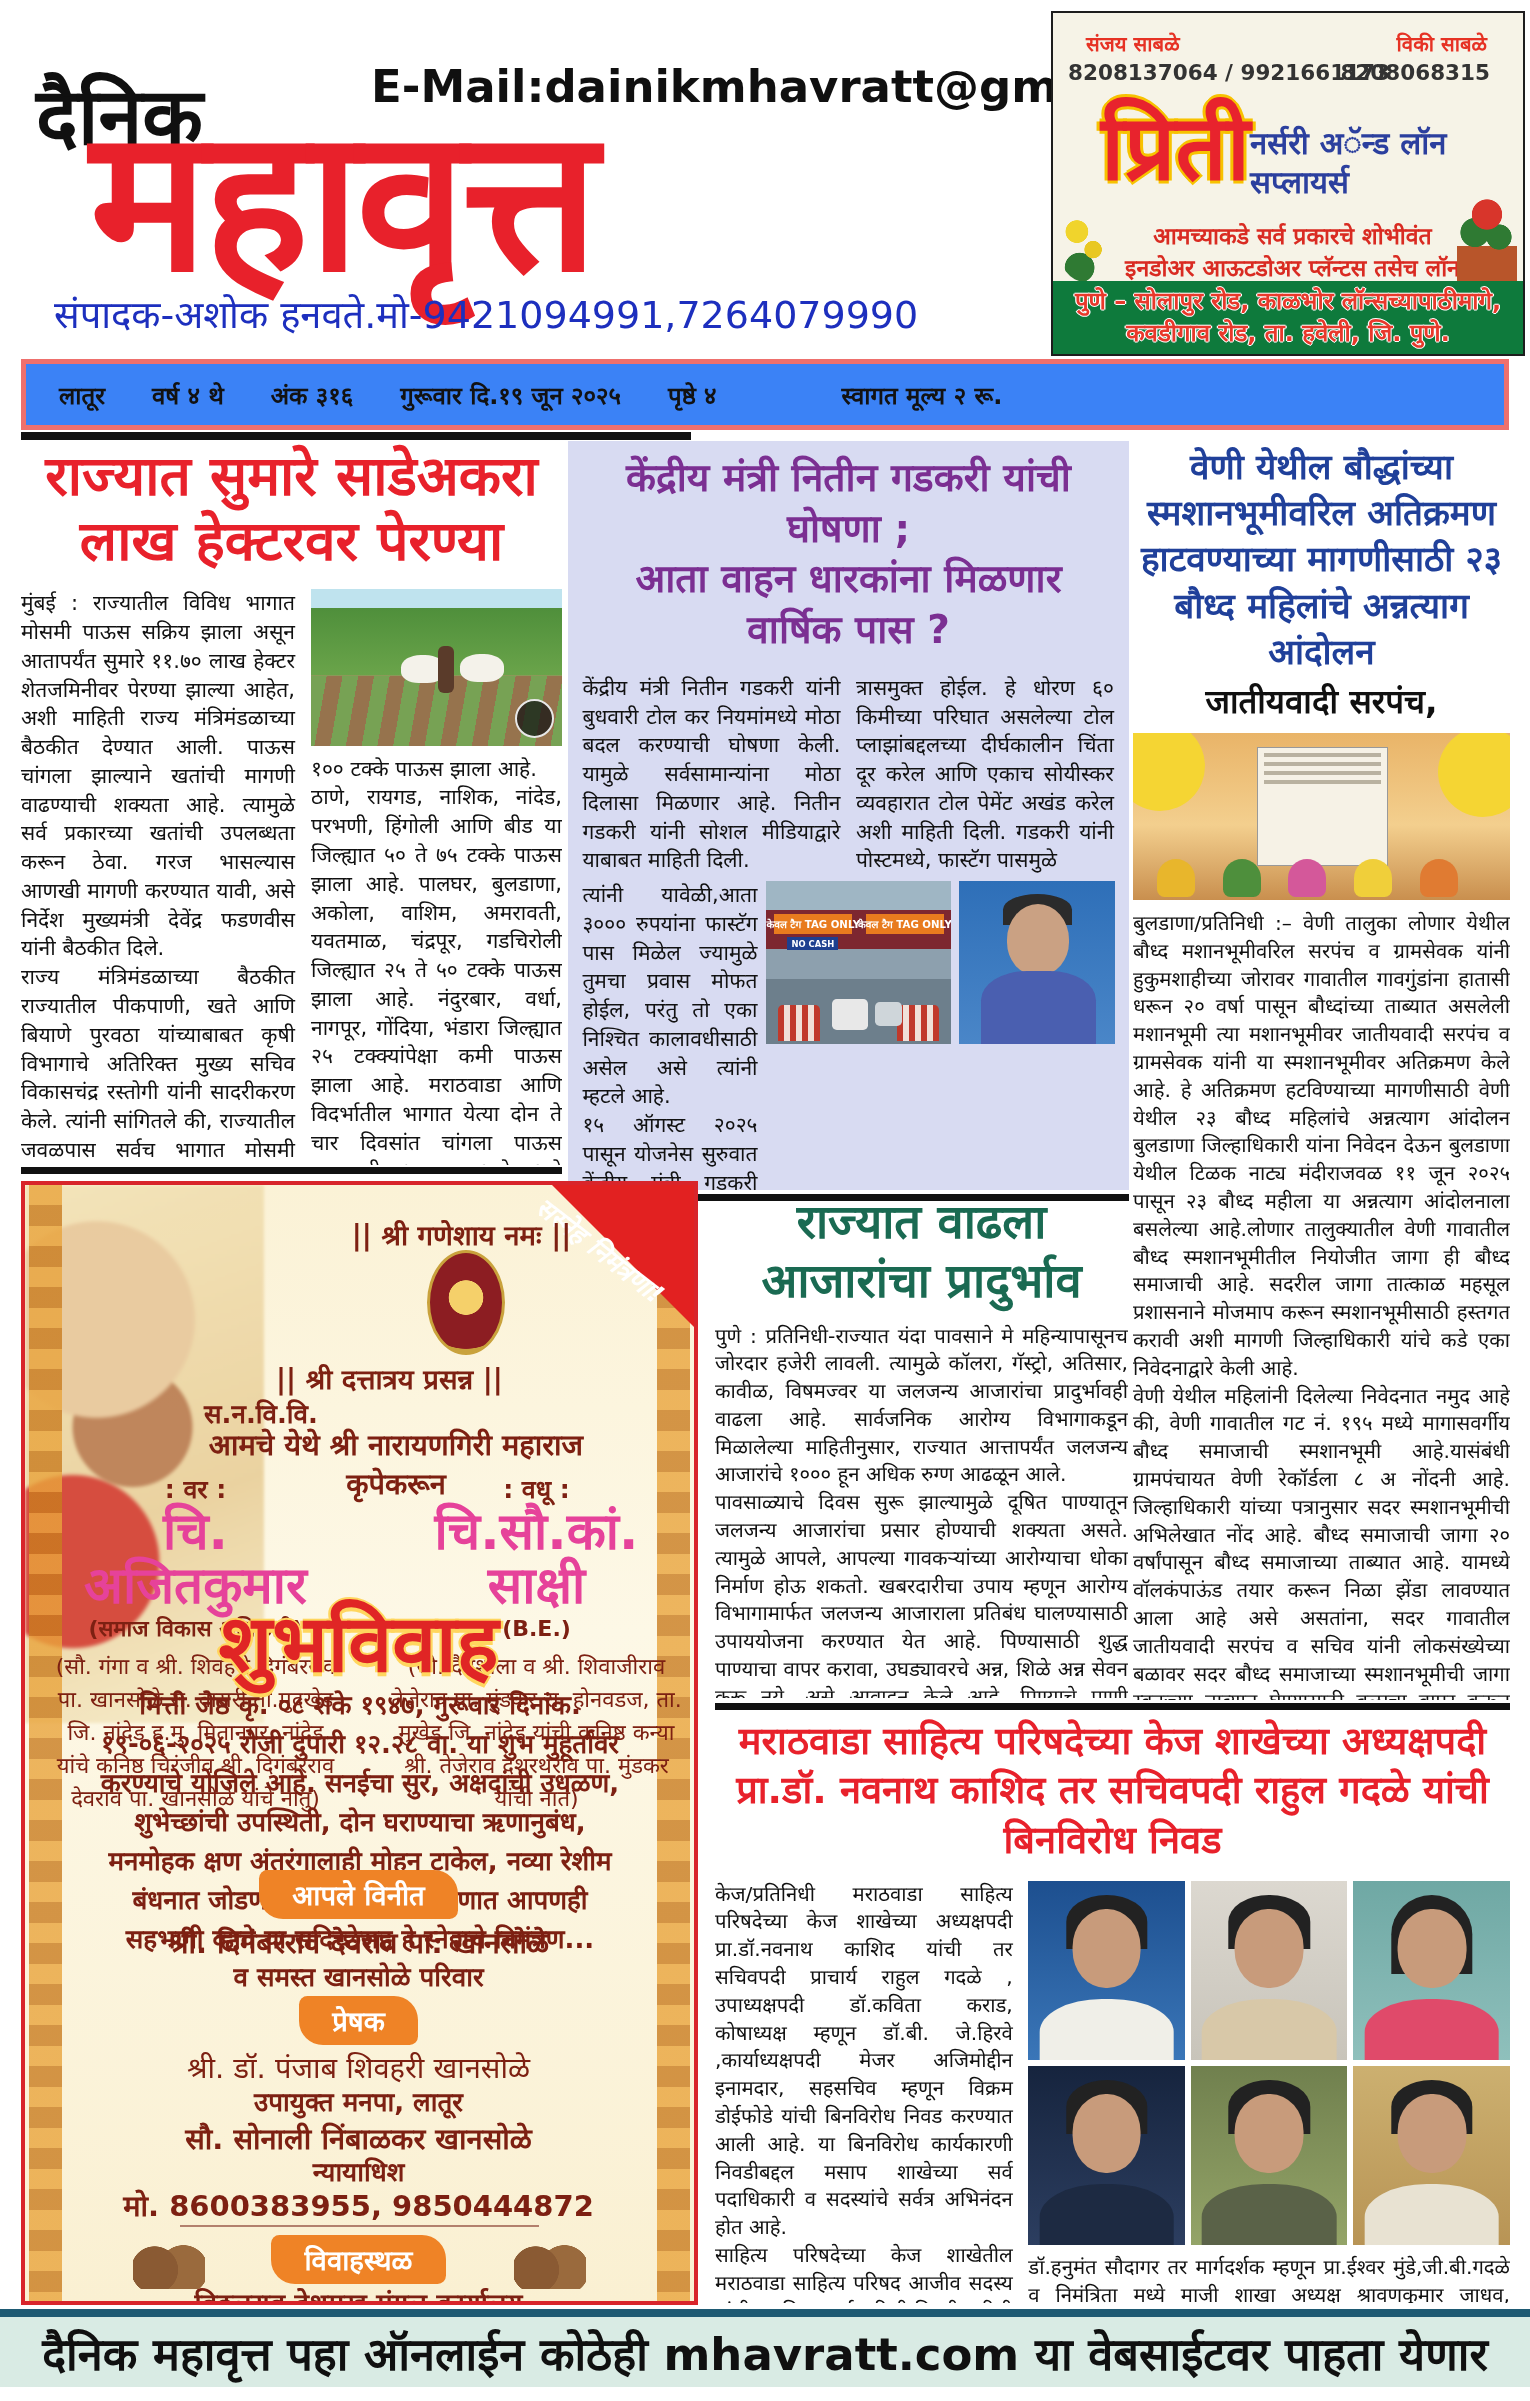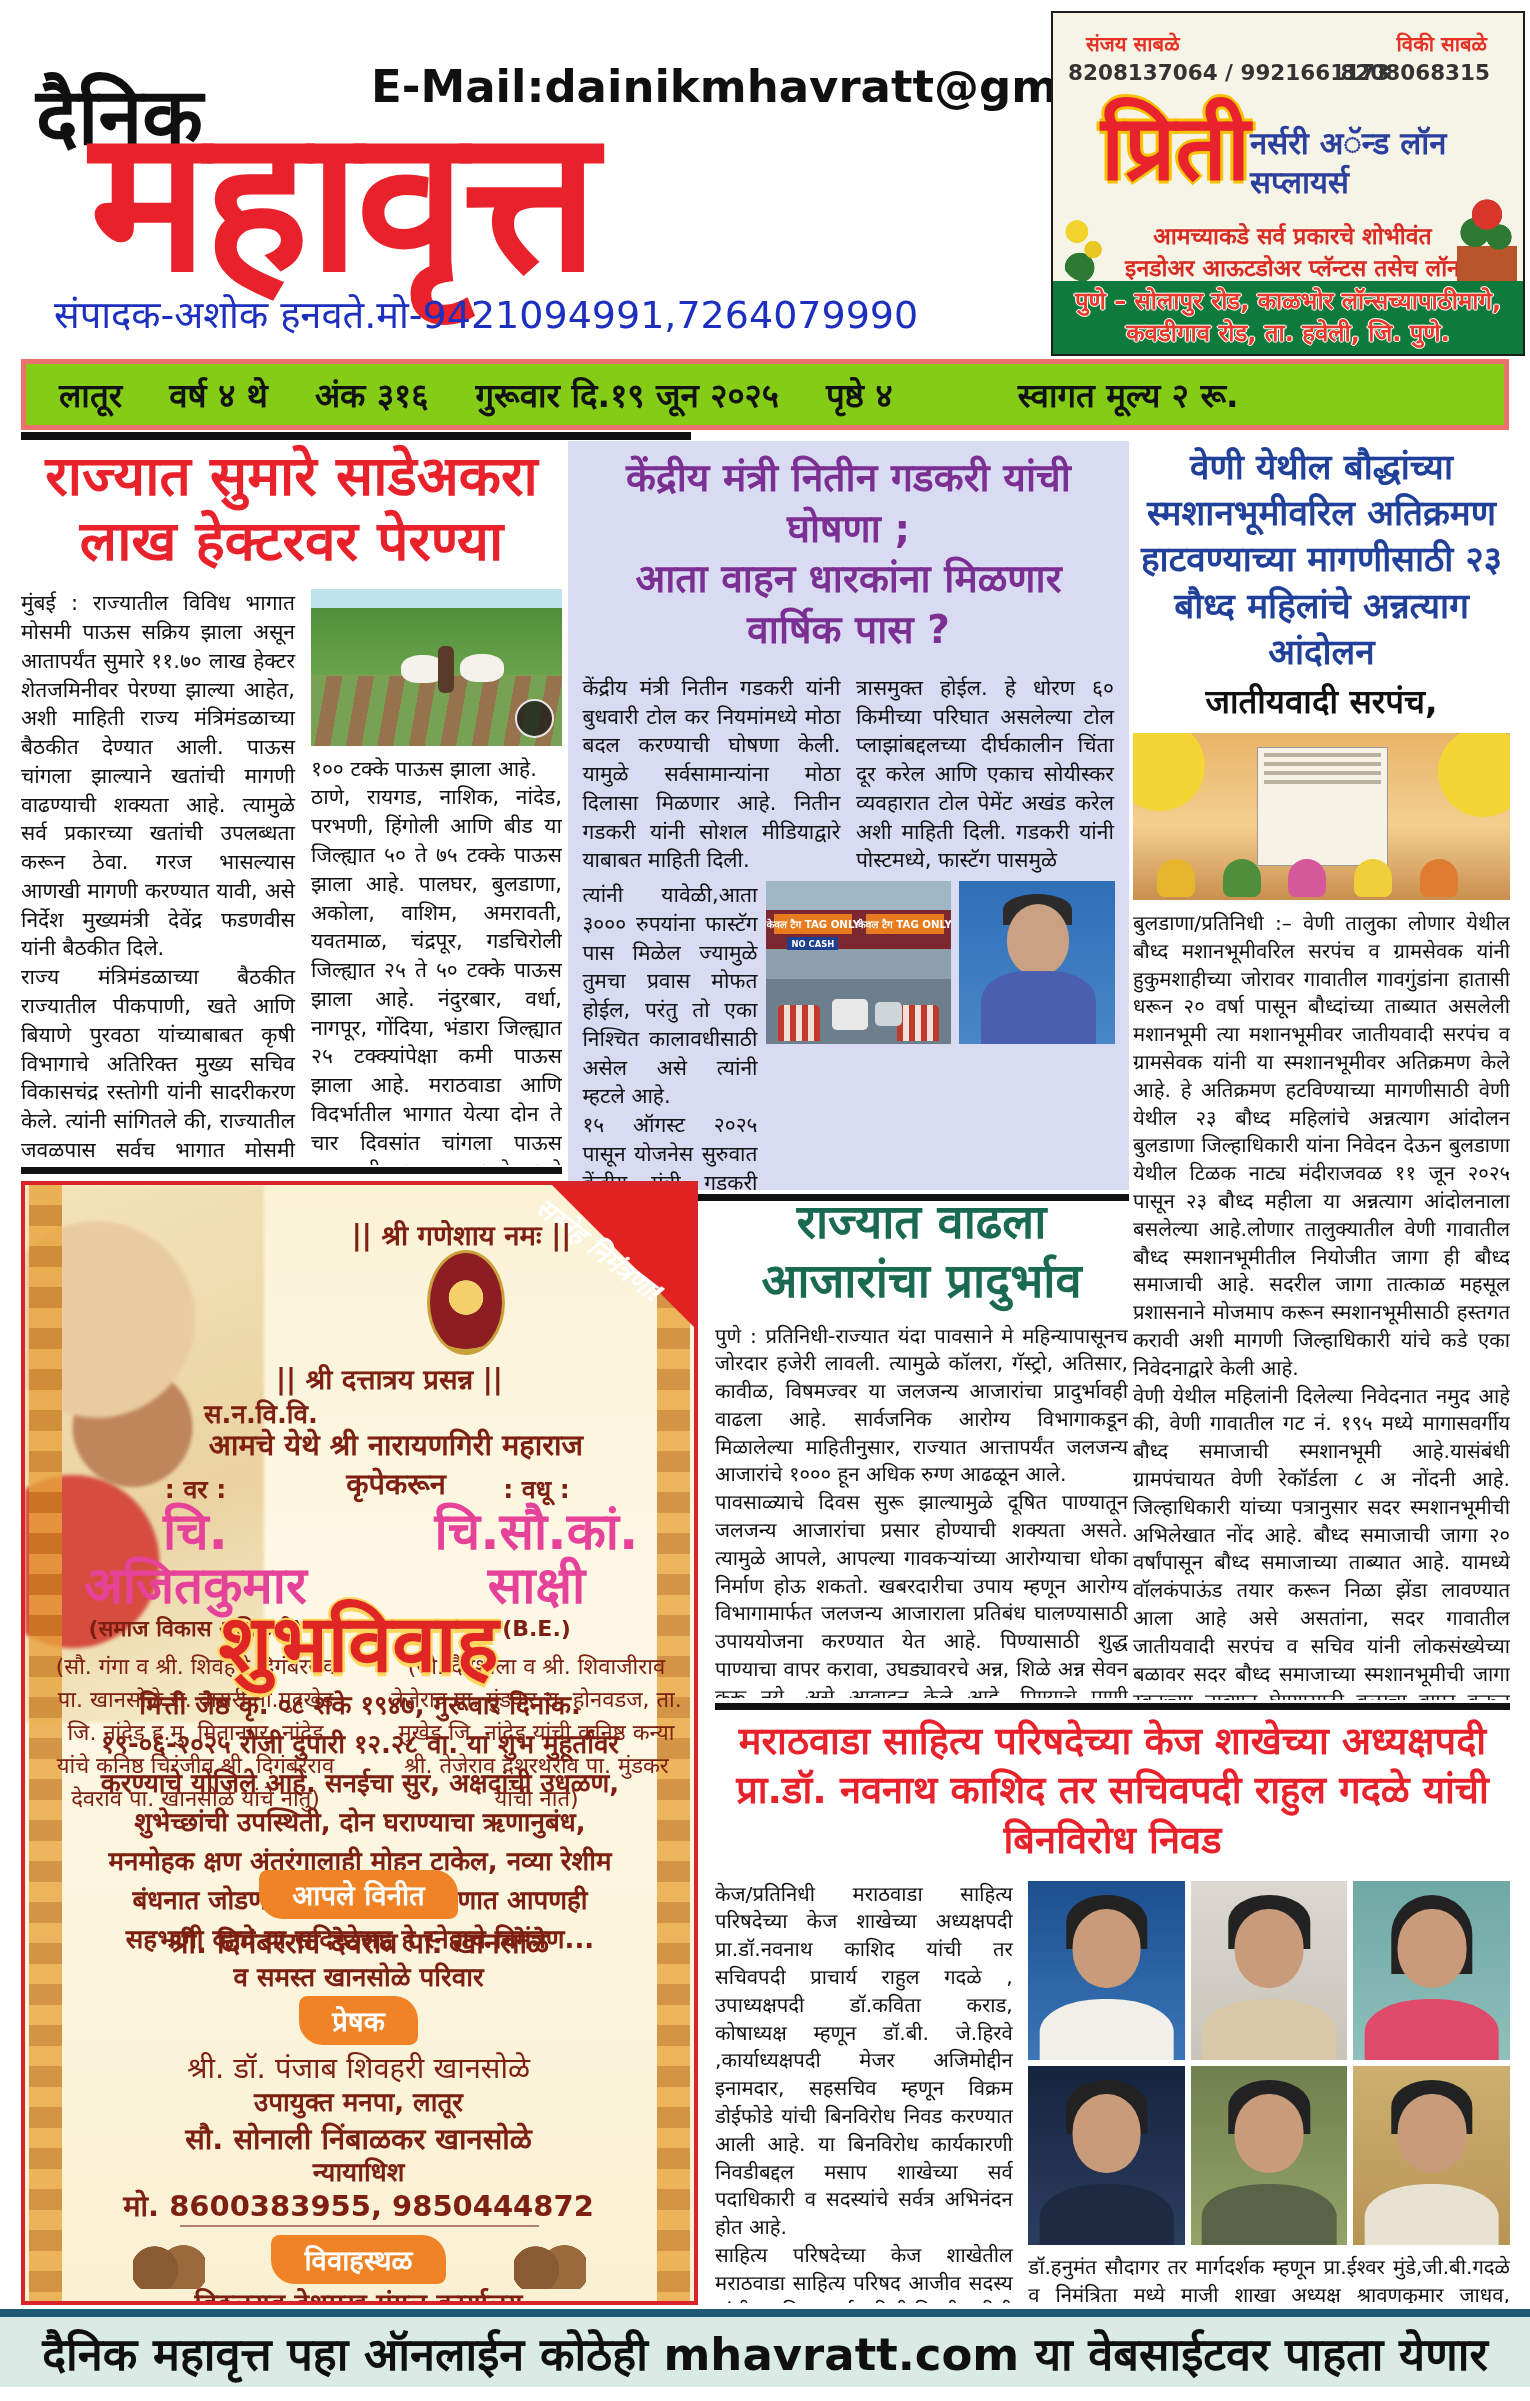--- a/index.html
+++ b/index.html
@@ -20,23 +20,23 @@
   .n-brand{font-size:90px;font-weight:900;color:#e8232d;line-height:1;
            text-shadow:-3px 0 #f7c200,3px 0 #f7c200,0 -3px #f7c200,0 3px #f7c200;}
   .n-suffix{font-size:31px;font-weight:900;color:#2b3f9e;line-height:1.25;}
   .n-slogan{font-size:23px;font-weight:800;color:#d92b22;text-align:center;}
   .n-band{position:absolute;left:0;right:0;bottom:0;height:73px;background:#0e7a3c;
           display:flex;flex-direction:column;justify-content:center;text-align:center;}
   .n-addr{font-size:24px;font-weight:900;color:#e8392b;
           text-shadow:-1.2px 0 #fff,1.2px 0 #fff,0 -1.2px #fff,0 1.2px #fff;line-height:1.35;}
   .flower{border-radius:50%;}
   
-  .dateline{left:21px;top:359px;width:1488px;height:71px;background:#84cc16;border:5.4px solid #ee706d;
+  .dateline{left:21px;top:359px;width:1488px;height:71px;background:#3b82f6;border:5.4px solid #ee706d;
             box-sizing:border-box;display:flex;align-items:center;padding:0 33px;gap:47px;
-            font-size:33px;font-weight:800;color:#121212;}
+            font-size:24px;font-weight:800;color:#121212;}
   .rule{background:#111;}
   
   .headline-red{font-size:55px;font-weight:900;color:#e8212b;text-align:center;line-height:1.18;}
   .body-text{font-size:21px;line-height:1.37;color:#111;}
   .photo{position:relative;overflow:hidden;}
   
   .ph-sowing{background:linear-gradient(#bfe3ee 0%,#bfe3ee 12%,#4f8f3b 12%,#6aa44a 55%,#8a9a58 55%);}
   .ph-sowing .rows{position:absolute;left:0;right:0;bottom:0;height:45%;
      background:repeating-linear-gradient(100deg,#77a254 0 15.5px,#96734d 15.5px 31px);}
   .bullock{position:absolute;width:44px;height:27.5px;background:#f4f2ea;border-radius:45% 45% 40% 40%;}

